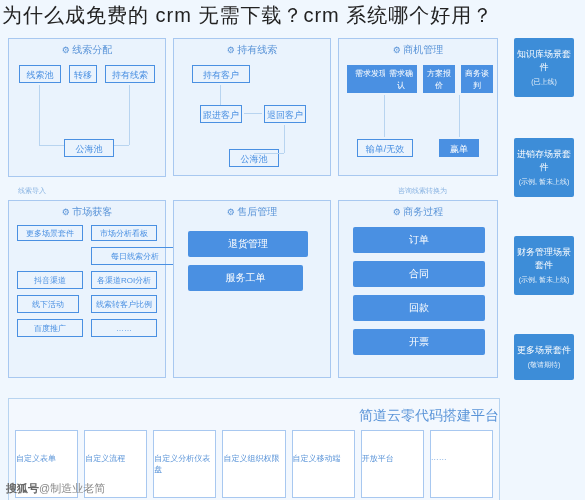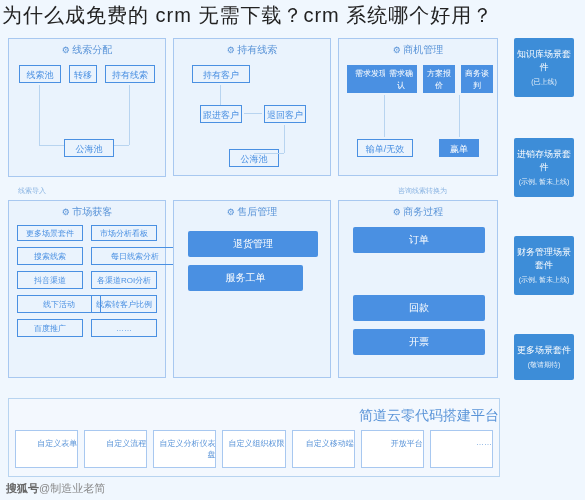--- a/index.html
+++ b/index.html
@@ -10,21 +10,21 @@
 .panel-title{text-align:center;font-size:10px;color:#5a94d8;padding:4px 0}
 .panel-title::before{content:"⚙ ";font-size:9px}
 .box-out{position:absolute;border:1px solid #4a90e2;background:transparent;padding:2px;font-size:9px;color:#4a90e2;text-align:center}
 .box-fill{background:#4a90e2;color:#fff;border:1px solid #4a90e2}
 .wide-btn{position:absolute;background:#4a90e2;color:#fff;border-radius:2px;font-size:10px;text-align:center;padding:6px 0}
 .right-card{position:absolute;width:60px;background:#3d8dd8;color:#fff;text-align:center;padding:10px 3px;font-size:9px;border-radius:2px}
 .right-card .sub{font-size:7px;opacity:.85;margin-top:3px}
 .bottom-bar{position:absolute;left:8px;width:492px;border:1px solid #b8d4f0;background:#f3f8fe}
 .bottom-bar .lbl{text-align:right;font-size:14px;color:#5a94d8;padding:8px 0}
 .bottom-items{display:flex;gap:6px;padding:0 6px 8px}
-.bottom-items div{flex:1;border:1px solid #a8c8f0;text-align:right;font-size:8px;color:#5a94d8;padding:7px 0;background:#fff}
+.bottom-items div{flex:1;border:1px solid #a8c8f0;text-align:left;font-size:8px;color:#5a94d8;padding:22px 0;background:#fff}
 .wm{position:absolute;bottom:4px;left:6px;font-size:11px;color:#888}
 .wm b{font-weight:700;color:#666}
 .mini{position:absolute;font-size:7px;color:#8ab4e2}
 .arrow{position:absolute;background:#b8d4f0}
 </style>
 </head>
 <body>
 
 <div class="canvas">
 
@@ -65,39 +65,39 @@
  <div class="box-out box-fill" style="left:100px;top:100px;width:40px;height:18px;line-height:14px">赢单</div>
  <div class="arrow" style="left:45px;top:56px;width:1px;height:42px"></div>
  <div class="arrow" style="left:120px;top:56px;width:1px;height:42px"></div>
 </div>
 <div class="mini" style="left:398px;top:186px">咨询线索转换为</div>
 
 <div class="panel" style="left:8px;top:200px;width:158px;height:178px">
  <div class="panel-title">市场获客</div>
  <div class="box-out" style="left:8px;top:24px;width:66px;height:16px;font-size:8px;line-height:12px">更多场景套件</div>
  <div class="box-out" style="left:82px;top:24px;width:66px;height:16px;font-size:8px;line-height:12px">市场分析看板</div>
- <div class="box-out" style="left:8px;top:46px;width:66px;height:18px;font-size:8px;line-height:14px">搜索线索</div>
  <div class="box-out" style="left:82px;top:46px;width:88px;height:18px;font-size:8px;line-height:14px">每日线索分析</div>
  <div class="box-out" style="left:8px;top:70px;width:66px;height:18px;font-size:8px;line-height:14px">抖音渠道</div>
  <div class="box-out" style="left:82px;top:70px;width:66px;height:18px;font-size:8px;line-height:14px">各渠道ROI分析</div>
- <div class="box-out" style="left:8px;top:94px;width:84px;height:18px;font-size:8px;line-height:14px">线下活动</div>
+ <div class="box-out" style="left:8px;top:94px;width:62px;height:18px;font-size:8px;line-height:14px">线下活动</div>
  <div class="box-out" style="left:82px;top:94px;width:66px;height:18px;font-size:8px;line-height:14px">线索转客户比例</div>
  <div class="box-out" style="left:8px;top:118px;width:66px;height:18px;font-size:8px;line-height:14px">百度推广</div>
  <div class="box-out" style="left:82px;top:118px;width:66px;height:18px;font-size:8px;line-height:14px">……</div>
 </div>
 
 <div class="panel" style="left:173px;top:200px;width:158px;height:178px">
  <div class="panel-title">售后管理</div>
- <div class="wide-btn" style="left:14px;top:30px;width:130px">退货管理</div>
+ <div class="wide-btn" style="left:14px;top:30px;width:120px">退货管理</div>
  <div class="wide-btn" style="left:14px;top:64px;width:115px">服务工单</div>
 </div>
 
 <div class="panel" style="left:338px;top:200px;width:160px;height:178px">
  <div class="panel-title">商务过程</div>
  <div class="wide-btn" style="left:14px;top:26px;width:132px">订单</div>
+ <div class="wide-btn" style="left:14px;top:60px;width:132px">合同</div>
  <div class="wide-btn" style="left:14px;top:94px;width:132px">回款</div>
  <div class="wide-btn" style="left:14px;top:128px;width:132px">开票</div>
 </div>
 
 <div class="right-card" style="left:514px;top:38px">
  <div>知识库场景套件</div>
  <div class="sub">(已上线)</div>
 </div>
 <div class="right-card" style="left:514px;top:138px">
  <div>进销存场景套件</div>

